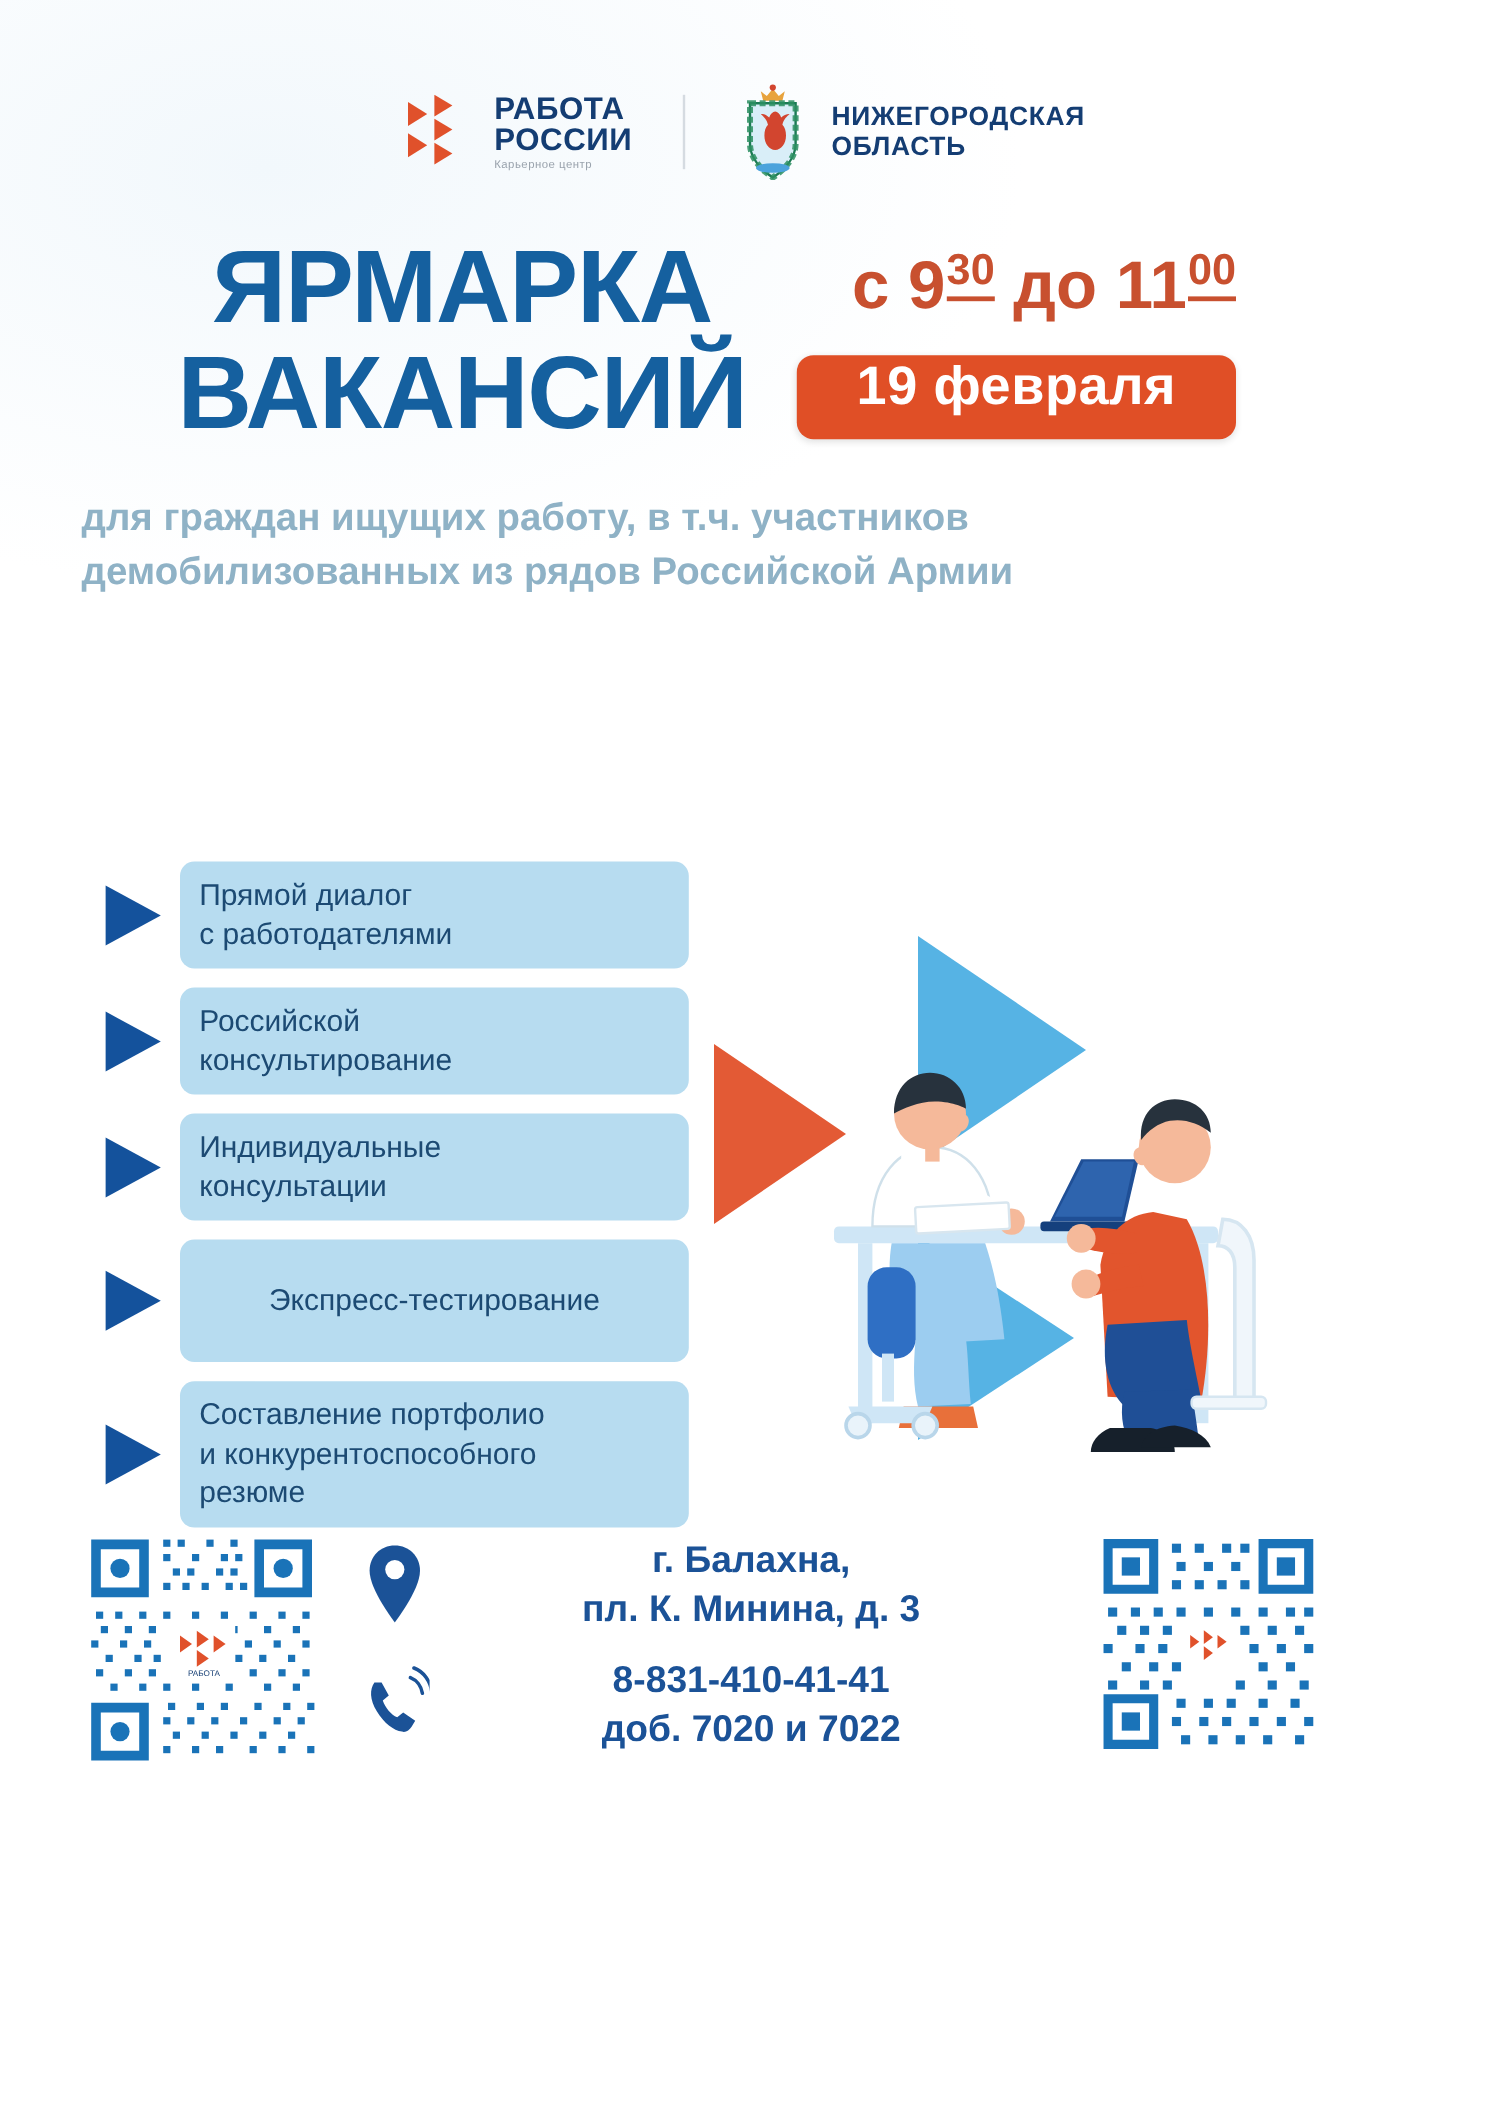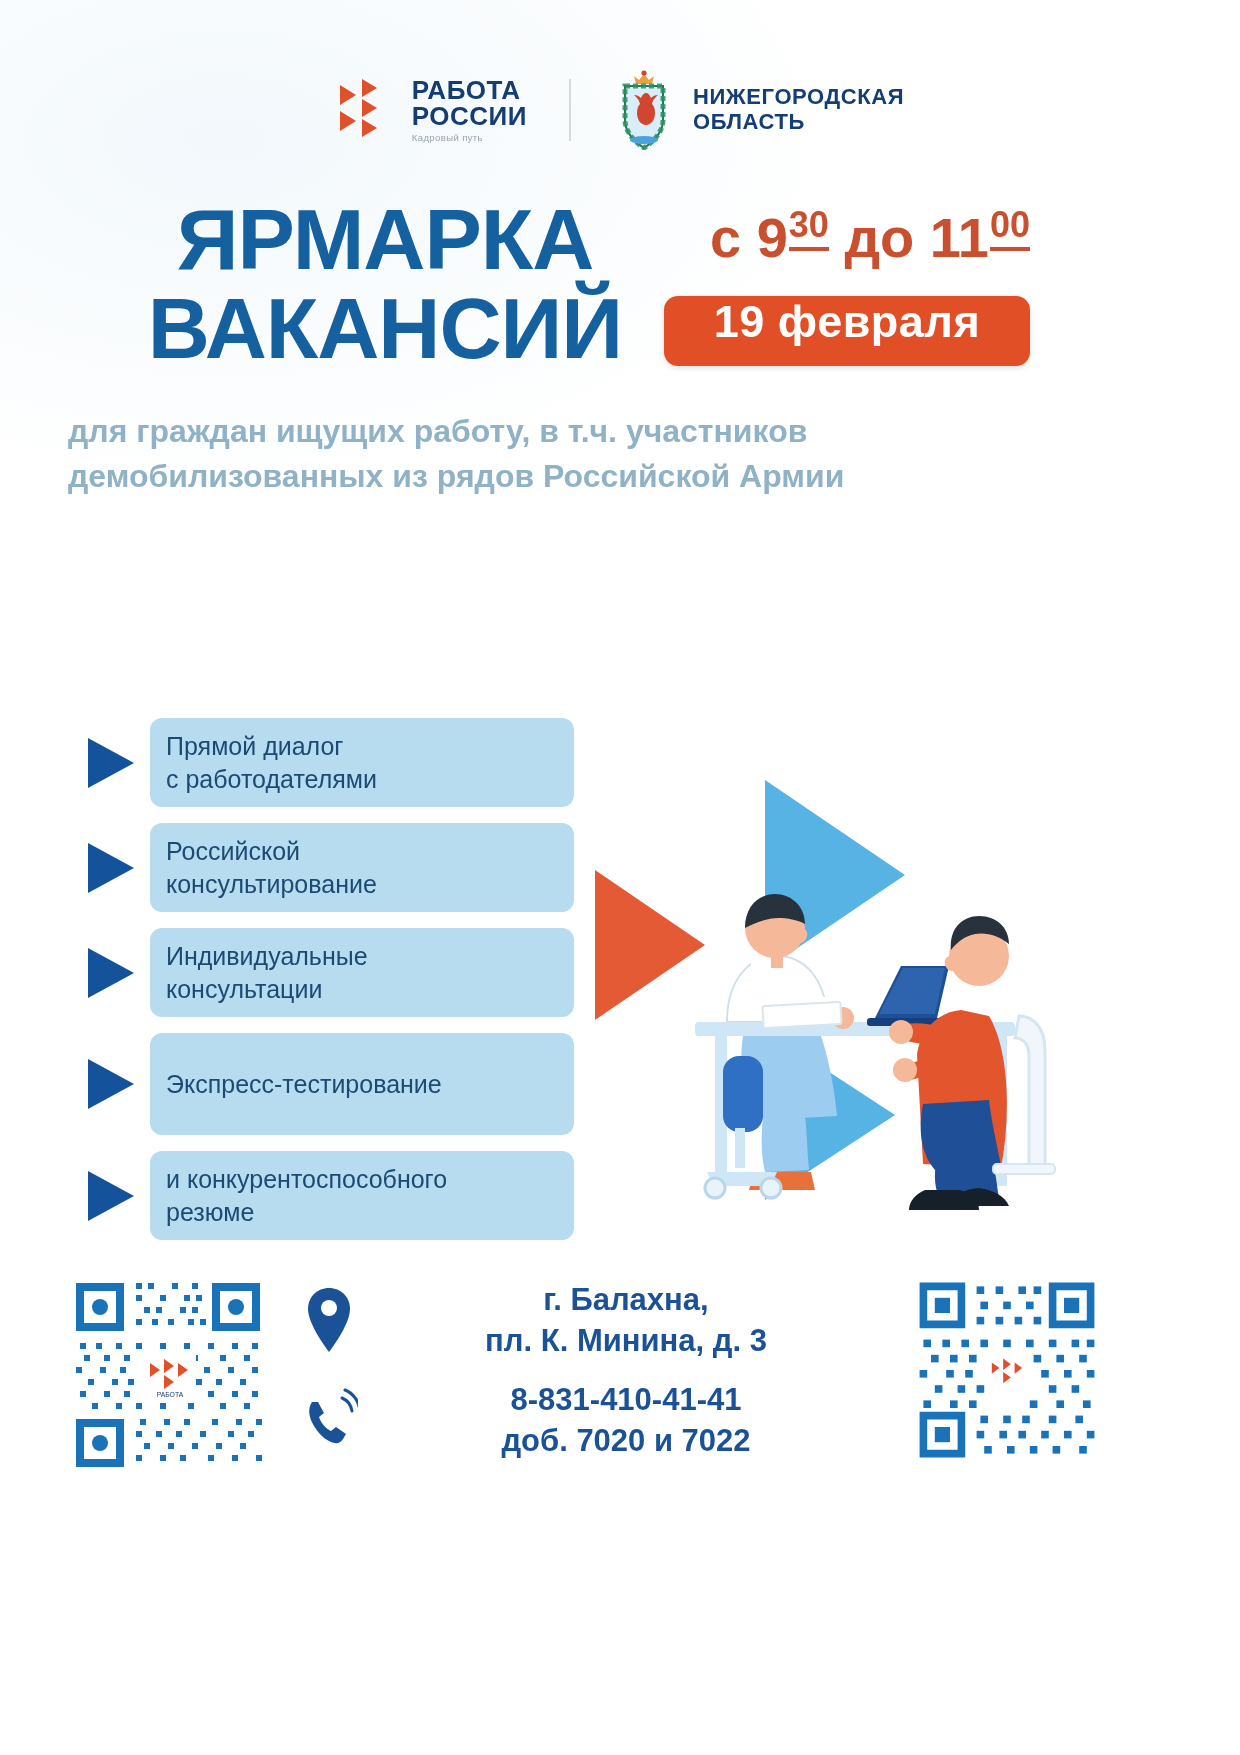--- a/index.html
+++ b/index.html
@@ -104,21 +104,21 @@
   }
   .fbox{
     flex:1 1 auto;background:#b7dcf0;border-radius:12px;
     padding:12px 16px;min-height:44px;
     display:flex;align-items:center;
   }
   .fbox span{
     color:#1c4a73;font-size:25px;line-height:1.3;font-weight:normal;
     display:block;
   }
-  .f-tall .fbox{min-height:78px;}
+  .f-tall .fbox{min-height:78px;justify-content:center;}
 
   
   .illus{
     position:absolute;left:575px;top:760px;width:500px;height:460px;
   }
 
   
   .qr-left{position:absolute;left:68px;top:1275px;width:200px;height:200px;}
   .qr-right{position:absolute;left:912px;top:1275px;width:190px;height:190px;}
 
@@ -146,21 +146,21 @@
           <path d="M4 6 L4 26 L20 16 Z" fill="#e0512b"></path>
           <path d="M4 32 L4 52 L20 42 Z" fill="#e0512b"></path>
           <path d="M26 0 L26 18 L41 9 Z" fill="#e0512b"></path>
           <path d="M26 20 L26 38 L41 29 Z" fill="#e0512b"></path>
           <path d="M26 40 L26 58 L41 49 Z" fill="#e0512b"></path>
         </svg>
       </div>
       <div class="rr-text">
         <div class="l1">РАБОТА</div>
         <div class="l2">РОССИИ</div>
-        <div class="sub">Кадровый путь</div>
+        <div class="sub">Карьерное центр</div>
       </div>
     </div>
 
     <div class="divider"></div>
 
     <div class="logo-nn">
       <div class="coat">
         <svg width="62" height="80" viewBox="0 0 62 80">
           <path d="M31 4 l5 6 5-4 -2 8 h-16 l-2-8 5 4 z" fill="#e8a33d"></path>
           <circle cx="31" cy="3" r="2.6" fill="#d2452f"></circle>
@@ -257,20 +257,21 @@
     </div>
 
     <div class="feature">
       <div class="tri">
         <svg width="58" height="62" viewBox="0 0 58 62">
             <path d="M4 6 L4 56 L50 31 Z" fill="#14529c"></path>
           </svg>
       </div>
       <div class="fbox">
         <div>
+          <span>Составление портфолио</span>
           <span>и конкурентоспособного</span>
           <span>резюме</span>
         </div>
       </div>
     </div>
 
   </div>
 
   <div class="illus">
     <svg width="500" height="460" viewBox="0 0 500 460">

